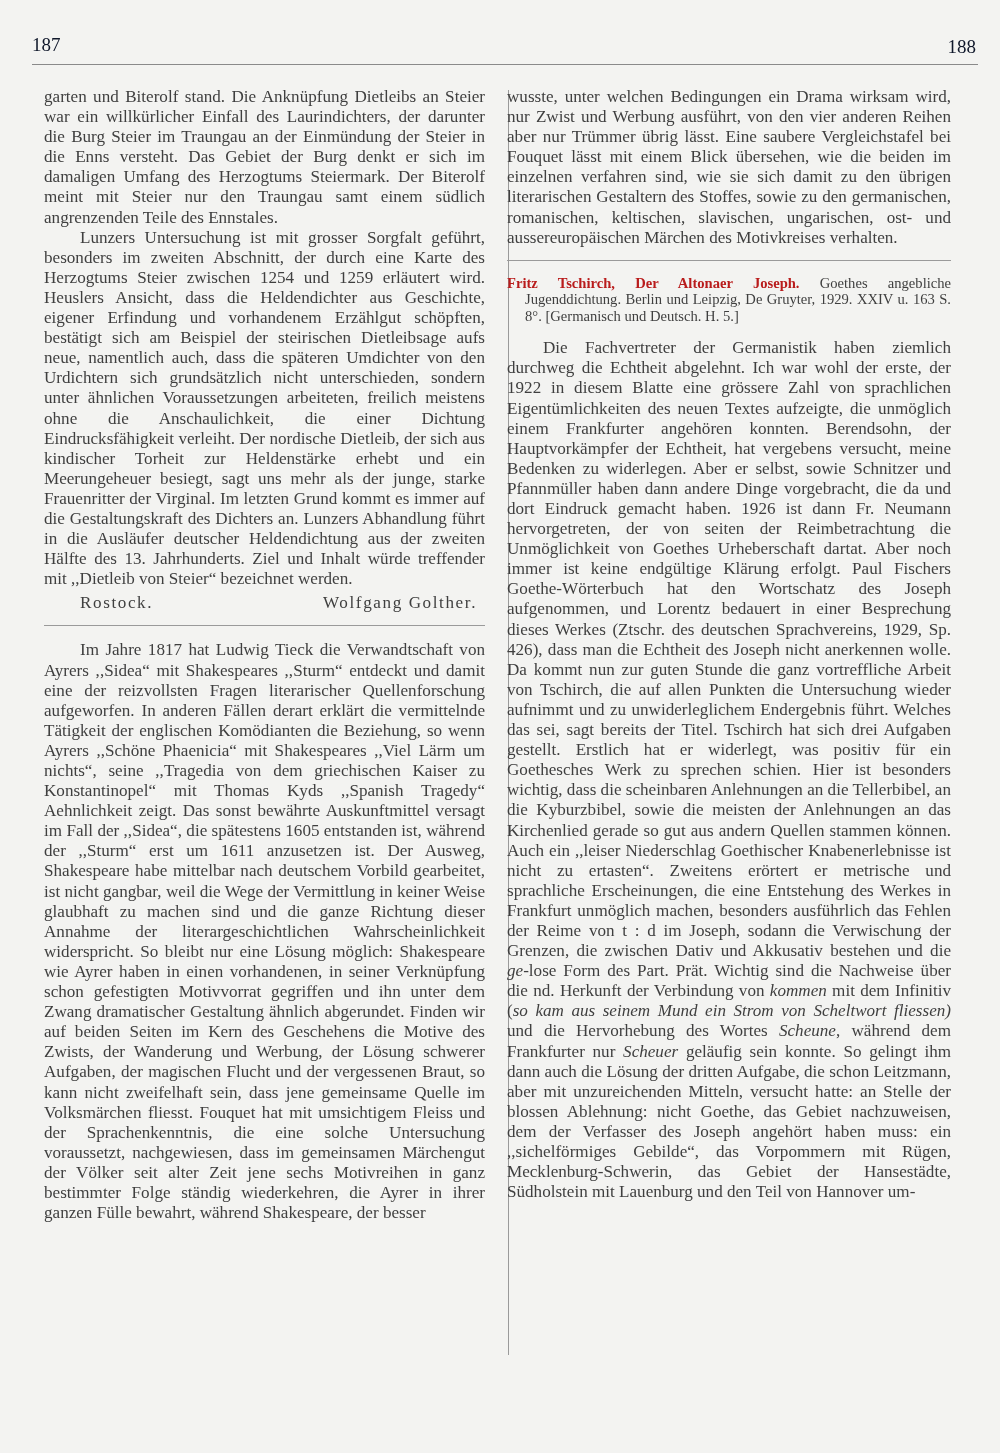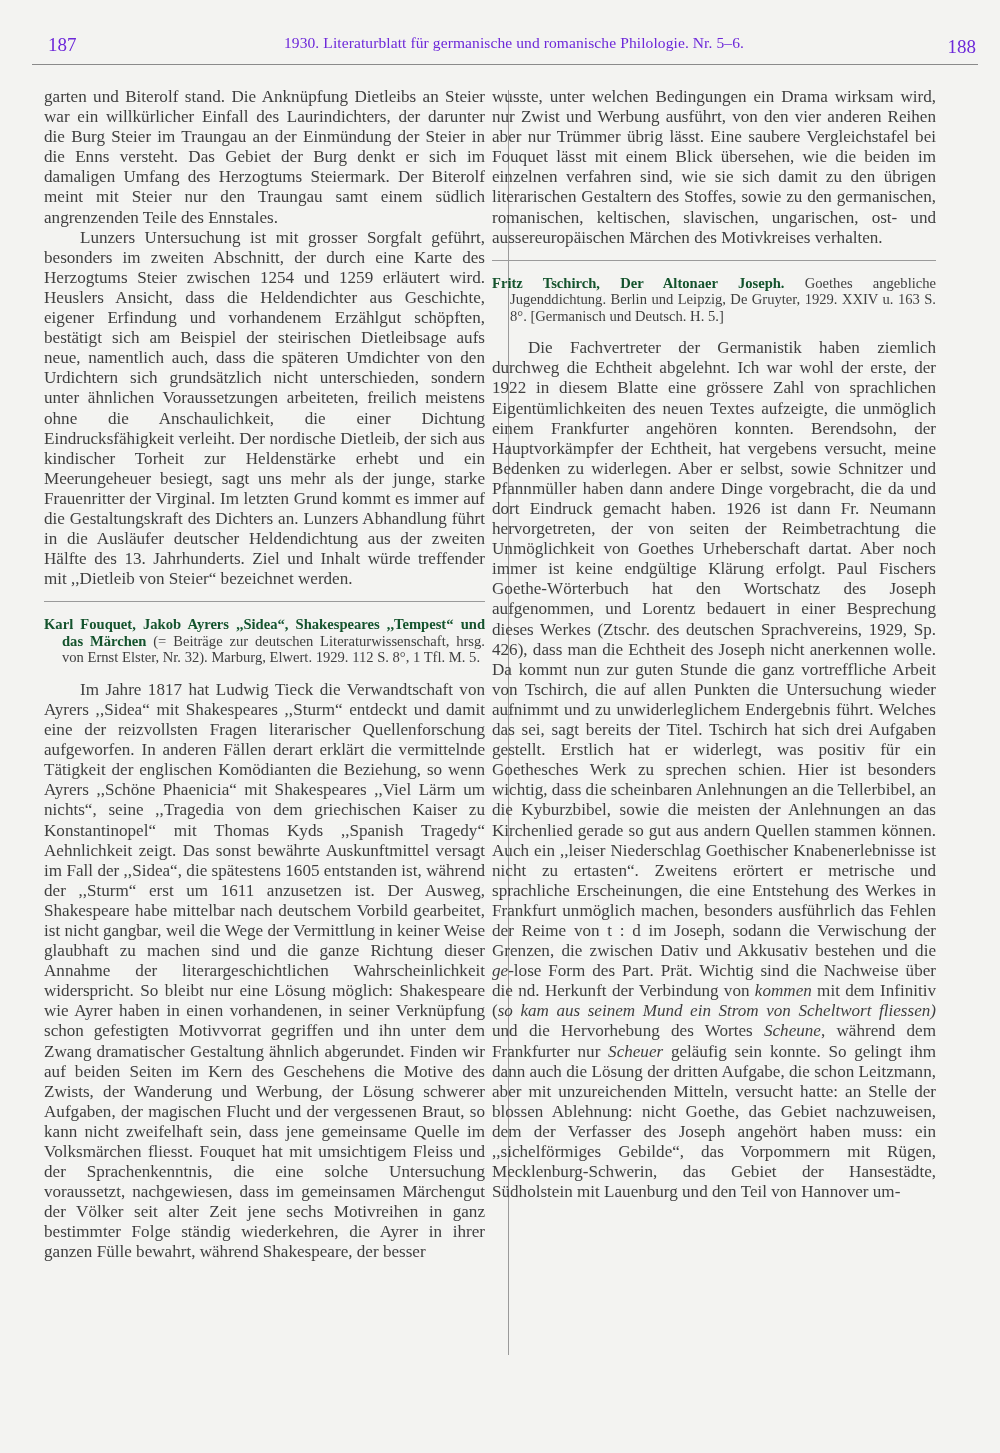--- a/index.html
+++ b/index.html
@@ -5,82 +5,84 @@
     html, body { margin: 0; padding: 0; }
     body {
       width: 1000px; height: 1453px;
       background: #f3f3f1;
       font-family: "DejaVu Serif", "Liberation Serif", serif;
       color: #3a3a3a;
       position: relative;
       overflow: hidden;
     }
     .page-header {
-      position: absolute; left: 48px; right: 20px; top: 34px; height: 28px;
+      position: absolute; left: 32px; right: 20px; top: 34px; height: 28px;
       font-family: "Liberation Serif", serif;
-      color: #6d28d9;
+      color: #0f172a;
     }
     .page-header .pn-left { position: absolute; left: 0; top: 0; font-size: 19px; }
     .page-header .pn-right { position: absolute; right: 4px; top: 2px; font-size: 19px; text-align: center; }
     .page-header .title {
       position: absolute; left: 0; right: 0; top: 0; text-align: center;
       font-size: 15.5px; letter-spacing: 0.1px;
     }
     .header-rule {
       position: absolute; left: 32px; right: 22px; top: 64px; height: 1px;
       background: #8a8a8a;
     }
     .col {
       position: absolute; top: 87px;
       font-family: "Liberation Serif", serif;
       font-size: 17.1px; line-height: 20.1px;
       text-align: justify;
       color: #3f3f3f;
     }
     .col-left { left: 44px; width: 441px; }
-    .col-right { left: 492px; width: 444px; }
+    .col-right { left: 507px; width: 444px; }
     .divider {
       position: absolute; left: 508px; top: 90px; width: 1px; height: 1265px;
       background: #9a9a9a;
     }
     p { margin: 0; }
     p.indent { text-indent: 36px; }
     .sig {
       display: flex; justify-content: space-between;
       padding-left: 36px; padding-right: 8px;
       letter-spacing: 1.6px; margin-top: 4px;
     }
     .rule {
       height: 1px; background: #9a9a9a; margin: 12px 0 14px 0;
     }
     .bib {
       font-size: 14.6px; line-height: 16.5px;
       padding-left: 18px; text-indent: -18px;
       margin-bottom: 14px;
     }
-    .bib b { font-weight: bold; color: #14532d; margin-top: 12px; }
+    .bib b { font-weight: bold; color: #b91c1c; margin-top: 12px; }
     em { font-style: italic; }
   </style>
 </head>
 <body>
 
 <div class="page-header">
   <span class="pn-left">187</span>
-  <span class="title">1930. Literaturblatt für germanische und romanische Philologie. Nr. 5–6.</span>
   <span class="pn-right">188</span>
 </div>
 <div class="header-rule"></div>
 
 <div class="divider"></div>
 
 <div class="col col-left">
   <p>garten und Biterolf stand. Die Anknüpfung Dietleibs an Steier war ein willkürlicher Einfall des Laurindichters, der darunter die Burg Steier im Traungau an der Einmündung der Steier in die Enns versteht. Das Gebiet der Burg denkt er sich im damaligen Umfang des Herzogtums Steiermark. Der Biterolf meint mit Steier nur den Traungau samt einem südlich angrenzenden Teile des Ennstales.</p>
   <p class="indent">Lunzers Untersuchung ist mit grosser Sorgfalt geführt, besonders im zweiten Abschnitt, der durch eine Karte des Herzogtums Steier zwischen 1254 und 1259 erläutert wird. Heuslers Ansicht, dass die Heldendichter aus Geschichte, eigener Erfindung und vorhandenem Erzählgut schöpften, bestätigt sich am Beispiel der steirischen Dietleibsage aufs neue, namentlich auch, dass die späteren Umdichter von den Urdichtern sich grundsätzlich nicht unterschieden, sondern unter ähnlichen Voraussetzungen arbeiteten, freilich meistens ohne die Anschaulichkeit, die einer Dichtung Eindrucksfähigkeit verleiht. Der nordische Dietleib, der sich aus kindischer Torheit zur Heldenstärke erhebt und ein Meerungeheuer besiegt, sagt uns mehr als der junge, starke Frauenritter der Virginal. Im letzten Grund kommt es immer auf die Gestaltungskraft des Dichters an. Lunzers Abhandlung führt in die Ausläufer deutscher Heldendichtung aus der zweiten Hälfte des 13. Jahrhunderts. Ziel und Inhalt würde treffender mit ,,Dietleib von Steier“ bezeichnet werden.</p>
+  <div class="sig">
+    <span>Rostock.</span>
+    <span>Wolfgang Golther.</span>
+  </div>
   <div class="rule"></div>
-  <p class="bib"><b>Karl Fouquet, Jakob Ayrers ,,Sidea“, Shakespeares ,,Tempest“ und das Märchen</b><span> (= Beiträge zur deutschen Literaturwissenschaft, hrsg. von Ernst Elster, Nr. 32). Marburg, Elwert. 1929. 112 S. 8°, 1 Tfl. M. 5.</span></p>
   <p class="indent">Im Jahre 1817 hat Ludwig Tieck die Verwandtschaft von Ayrers ,,Sidea“ mit Shakespeares ,,Sturm“ entdeckt und damit eine der reizvollsten Fragen literarischer Quellenforschung aufgeworfen. In anderen Fällen derart erklärt die vermittelnde Tätigkeit der englischen Komödianten die Beziehung, so wenn Ayrers ,,Schöne Phaenicia“ mit Shakespeares ,,Viel Lärm um nichts“, seine ,,Tragedia von dem griechischen Kaiser zu Konstantinopel“ mit Thomas Kyds ,,Spanish Tragedy“ Aehnlichkeit zeigt. Das sonst bewährte Auskunftmittel versagt im Fall der ,,Sidea“, die spätestens 1605 entstanden ist, während der ,,Sturm“ erst um 1611 anzusetzen ist. Der Ausweg, Shakespeare habe mittelbar nach deutschem Vorbild gearbeitet, ist nicht gangbar, weil die Wege der Vermittlung in keiner Weise glaubhaft zu machen sind und die ganze Richtung dieser Annahme der literargeschichtlichen Wahrscheinlichkeit widerspricht. So bleibt nur eine Lösung möglich: Shakespeare wie Ayrer haben in einen vorhandenen, in seiner Verknüpfung schon gefestigten Motivvorrat gegriffen und ihn unter dem Zwang dramatischer Gestaltung ähnlich abgerundet. Finden wir auf beiden Seiten im Kern des Geschehens die Motive des Zwists, der Wanderung und Werbung, der Lösung schwerer Aufgaben, der magischen Flucht und der vergessenen Braut, so kann nicht zweifelhaft sein, dass jene gemeinsame Quelle im Volksmärchen fliesst. Fouquet hat mit umsichtigem Fleiss und der Sprachenkenntnis, die eine solche Untersuchung voraussetzt, nachgewiesen, dass im gemeinsamen Märchengut der Völker seit alter Zeit jene sechs Motivreihen in ganz bestimmter Folge ständig wiederkehren, die Ayrer in ihrer ganzen Fülle bewahrt, während Shakespeare, der besser</p>
 </div>
 
 <div class="col col-right">
   <p>wusste, unter welchen Bedingungen ein Drama wirksam wird, nur Zwist und Werbung ausführt, von den vier anderen Reihen aber nur Trümmer übrig lässt. Eine saubere Vergleichstafel bei Fouquet lässt mit einem Blick übersehen, wie die beiden im einzelnen verfahren sind, wie sie sich damit zu den übrigen literarischen Gestaltern des Stoffes, sowie zu den germanischen, romanischen, keltischen, slavischen, ungarischen, ost- und aussereuropäischen Märchen des Motivkreises verhalten.</p>
   <div class="rule"></div>
   <p class="bib"><b>Fritz Tschirch, Der Altonaer Joseph.</b><span> Goethes angebliche Jugenddichtung. Berlin und Leipzig, De Gruyter, 1929. XXIV u. 163 S. 8°. [Germanisch und Deutsch. H. 5.]</span></p>
   <p class="indent"><span>Die Fachvertreter der Germanistik haben ziemlich durchweg die Echtheit abgelehnt. Ich war wohl der erste, der 1922 in diesem Blatte eine grössere Zahl von sprachlichen Eigentümlichkeiten des neuen Textes aufzeigte, die unmöglich einem Frankfurter angehören konnten. Berendsohn, der Hauptvorkämpfer der Echtheit, hat vergebens versucht, meine Bedenken zu widerlegen. Aber er selbst, sowie Schnitzer und Pfannmüller haben dann andere Dinge vorgebracht, die da und dort Eindruck gemacht haben. 1926 ist dann Fr. Neumann hervorgetreten, der von seiten der Reimbetrachtung die Unmöglichkeit von Goethes Urheberschaft dartat. Aber noch immer ist keine endgültige Klärung erfolgt. Paul Fischers Goethe-Wörterbuch hat den Wortschatz des Joseph aufgenommen, und Lorentz bedauert in einer Besprechung dieses Werkes (Ztschr. des deutschen Sprachvereins, 1929, Sp. 426), dass man die Echtheit des Joseph nicht anerkennen wolle. Da kommt nun zur guten Stunde die ganz vortreffliche Arbeit von Tschirch, die auf allen Punkten die Untersuchung wieder aufnimmt und zu unwiderleglichem Endergebnis führt. Welches das sei, sagt bereits der Titel. Tschirch hat sich drei Aufgaben gestellt. Erstlich hat er widerlegt, was positiv für ein Goethesches Werk zu sprechen schien. Hier ist besonders wichtig, dass die scheinbaren Anlehnungen an die Tellerbibel, an die Kyburzbibel, sowie die meisten der Anlehnungen an das Kirchenlied gerade so gut aus andern Quellen stammen können. Auch ein ,,leiser Niederschlag Goethischer Knabenerlebnisse ist nicht zu ertasten“. Zweitens erörtert er metrische und sprachliche Erscheinungen, die eine Entstehung des Werkes in Frankfurt unmöglich machen, besonders ausführlich das Fehlen der Reime von t : d im Joseph, sodann die Verwischung der Grenzen, die zwischen Dativ und Akkusativ bestehen und die </span><em>ge</em><span>-lose Form des Part. Prät. Wichtig sind die Nachweise über die nd. Herkunft der Verbindung von </span><em>kommen</em><span> mit dem Infinitiv (</span><em>so kam aus seinem Mund ein Strom von Scheltwort fliessen)</em><span> und die Hervorhebung des Wortes </span><em>Scheune</em><span>, während dem Frankfurter nur </span><em>Scheuer</em><span> geläufig sein konnte. So gelingt ihm dann auch die Lösung der dritten Aufgabe, die schon Leitzmann, aber mit unzureichenden Mitteln, versucht hatte: an Stelle der blossen Ablehnung: nicht Goethe, das Gebiet nachzuweisen, dem der Verfasser des Joseph angehört haben muss: ein ,,sichelförmiges Gebilde“, das Vorpommern mit Rügen, Mecklenburg-Schwerin, das Gebiet der Hansestädte, Südholstein mit Lauenburg und den Teil von Hannover um-</span></p>
 </div>
 

